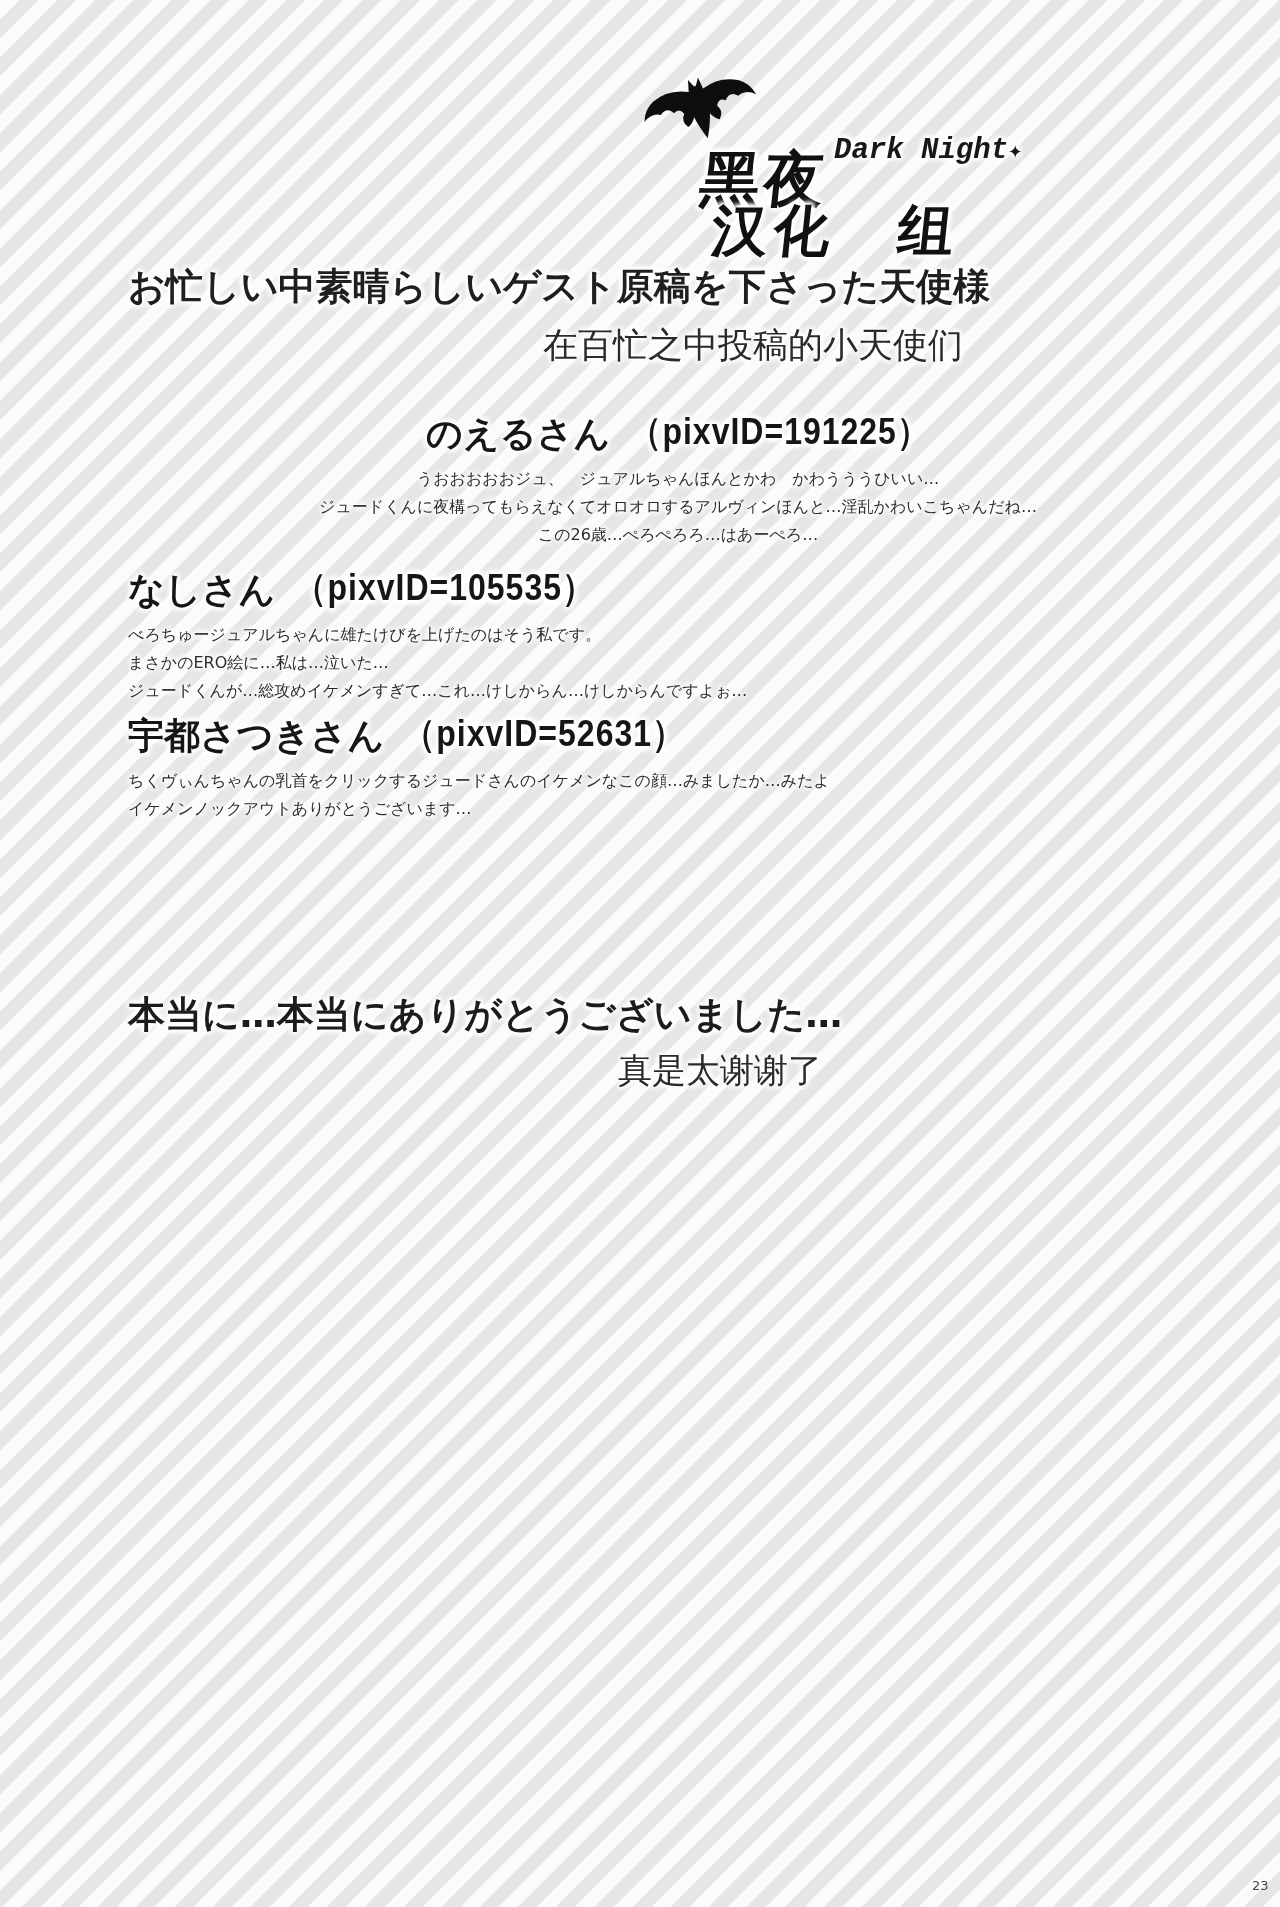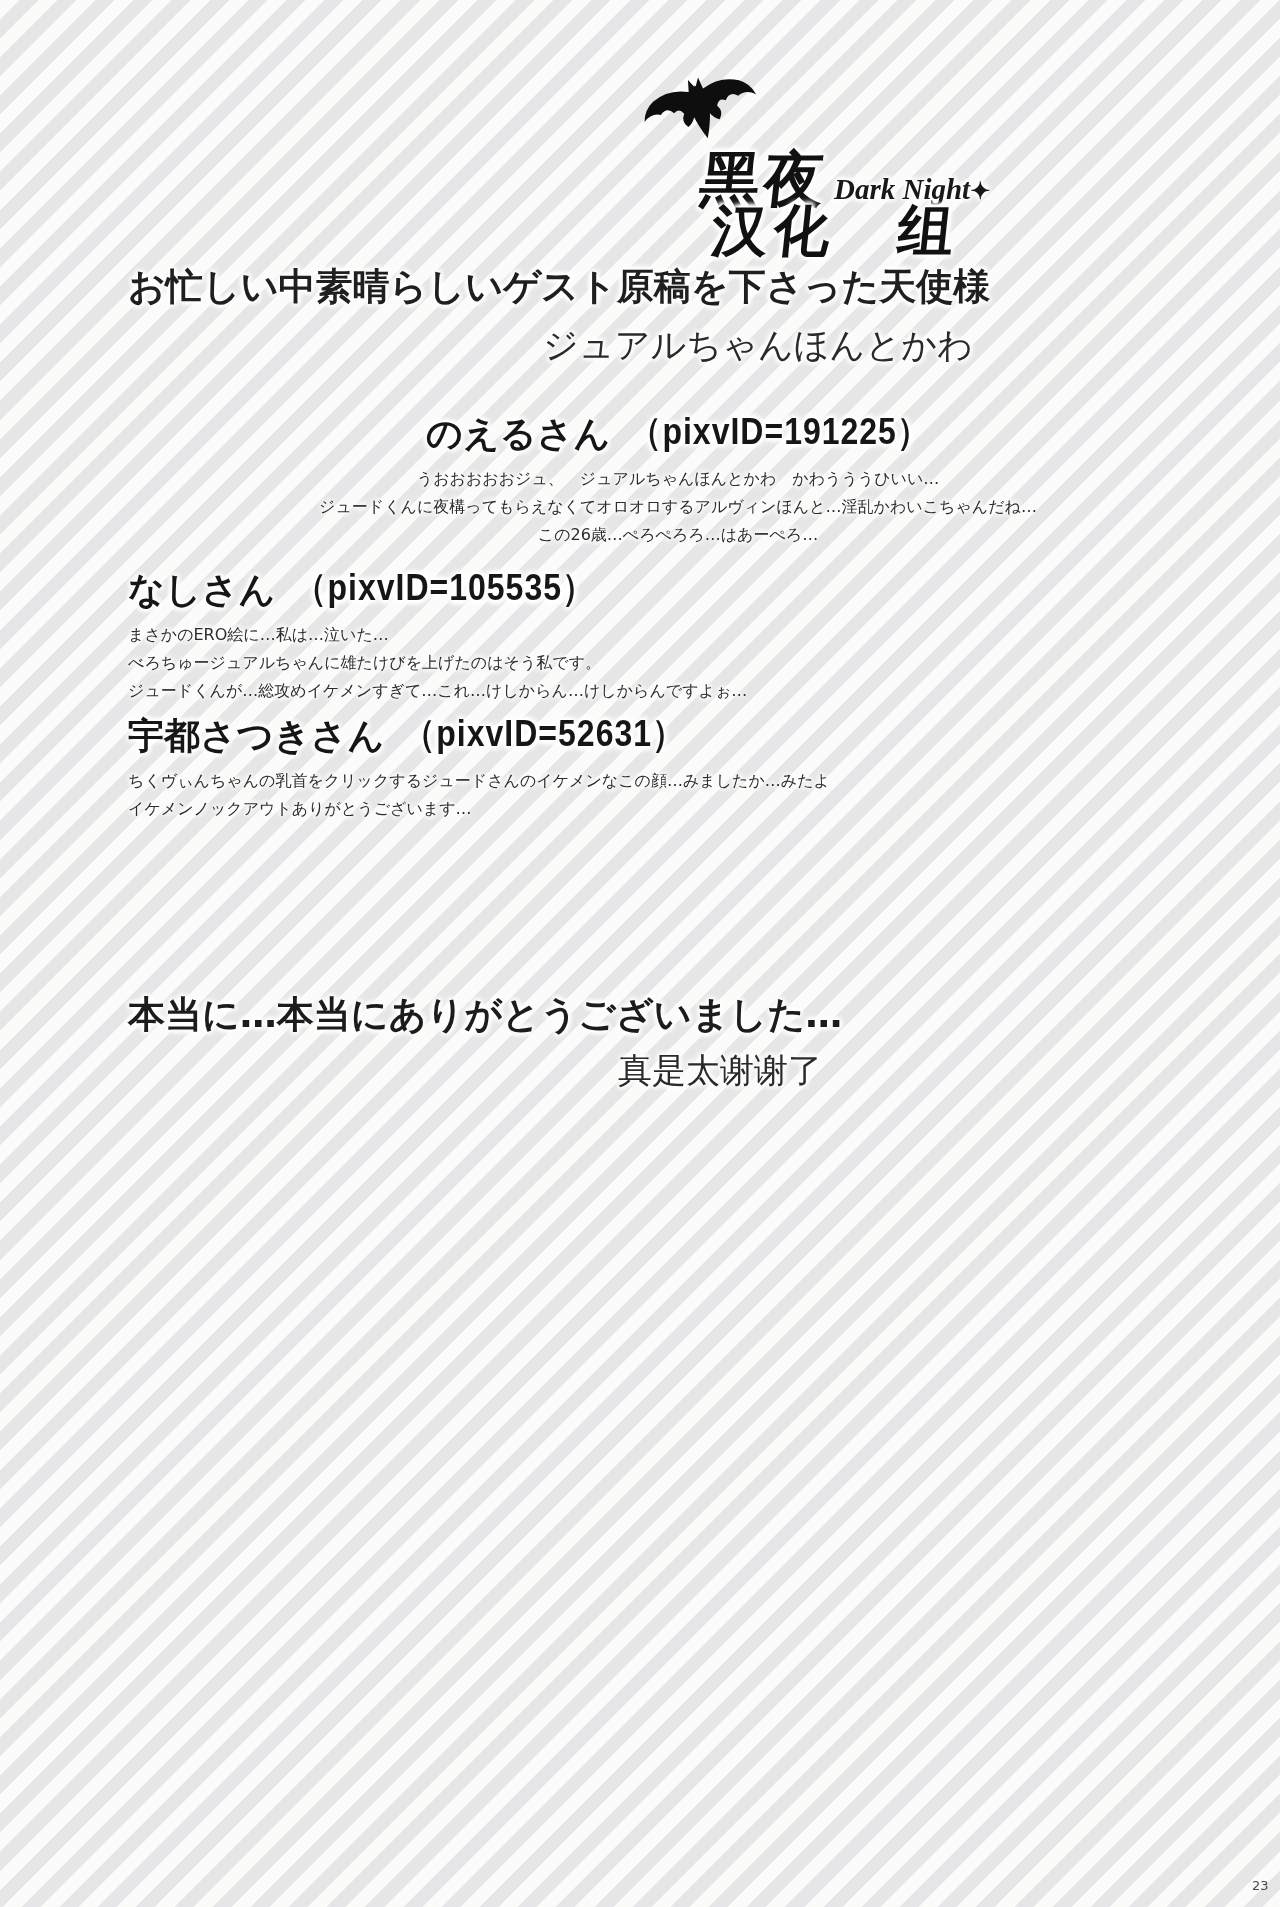--- a/index.html
+++ b/index.html
@@ -27,23 +27,23 @@
 
   
   .bat { left: 642px; top: 72px; width: 118px; height: 78px; transform: rotate(-14deg); }
   .logo-cn-top {
     left: 700px; top: 140px;
     font-size: 60px; font-weight: 900; color: #111;
     transform: skewX(-6deg); letter-spacing: 4px; white-space: nowrap;
   }
   .logo-en {
     left: 834px; top: 134px;
-    font-family: Liberation Serif, serif;
+    font-family: Liberation Mono, monospace;
     font-style: italic; font-weight: bold;
-    font-size: 29px; color: #181818; white-space: nowrap; margin-top: 39px;
+    font-size: 29px; color: #181818; white-space: nowrap;
   }
   .logo-sparkle { font-size: 24px; font-style: normal; }
   .logo-cn-bottom {
     left: 712px; top: 194px;
     font-size: 56px; font-weight: 900; color: #111;
     transform: skewX(-6deg); letter-spacing: 6px; white-space: nowrap;
   }
 
   
   .title-jp {
@@ -104,42 +104,42 @@
         Q50 58 57 48 Q52 38 44 44 Q36 33 26 42 Q14 36 2 46 Q6 30 20 22 Q44 10 70 21 Z"></path>
     </svg>
   </div>
   <div class="abs logo-cn-top halo">黑夜</div>
   <div class="abs logo-en halo">
     <span>Dark Night</span><span class="logo-sparkle">✦</span>
   </div>
   <div class="abs logo-cn-bottom halo">汉化　组</div>
 
   <div class="abs title-jp halo">お忙しい中素晴らしいゲスト原稿を下さった天使様</div>
-  <div class="abs title-cn halo">ジュアルちゃんほんとかわ</div>
+  <div class="abs title-cn halo">在百忙之中投稿的小天使们</div>
 
   <div class="abs guest g1">
     <div class="guest-title halo">
       <span class="guest-name">のえるさん</span>
       <span class="guest-id">（pixvID=191225）</span>
     </div>
     <div class="guest-comments halo">
       <div>うおおおおおジュ、　ジュアルちゃんほんとかわ　かわうううひいい…</div>
       <div>ジュードくんに夜構ってもらえなくてオロオロするアルヴィンほんと…淫乱かわいこちゃんだね…</div>
       <div>この26歳…ぺろぺろろ…はあーぺろ…</div>
     </div>
   </div>
 
   <div class="abs guest g2">
     <div class="guest-title halo">
       <span class="guest-name">なしさん</span>
       <span class="guest-id">（pixvID=105535）</span>
     </div>
     <div class="guest-comments halo">
+      <div>べろちゅージュアルちゃんに雄たけびを上げたのはそう私です。</div>
       <div>まさかのERO絵に…私は…泣いた…</div>
-      <div>べろちゅージュアルちゃんに雄たけびを上げたのはそう私です。</div>
       <div>ジュードくんが…総攻めイケメンすぎて…これ…けしからん…けしからんですよぉ…</div>
     </div>
   </div>
 
   <div class="abs guest g3">
     <div class="guest-title halo">
       <span class="guest-name">宇都さつきさん</span>
       <span class="guest-id">（pixvID=52631）</span>
     </div>
     <div class="guest-comments halo">

